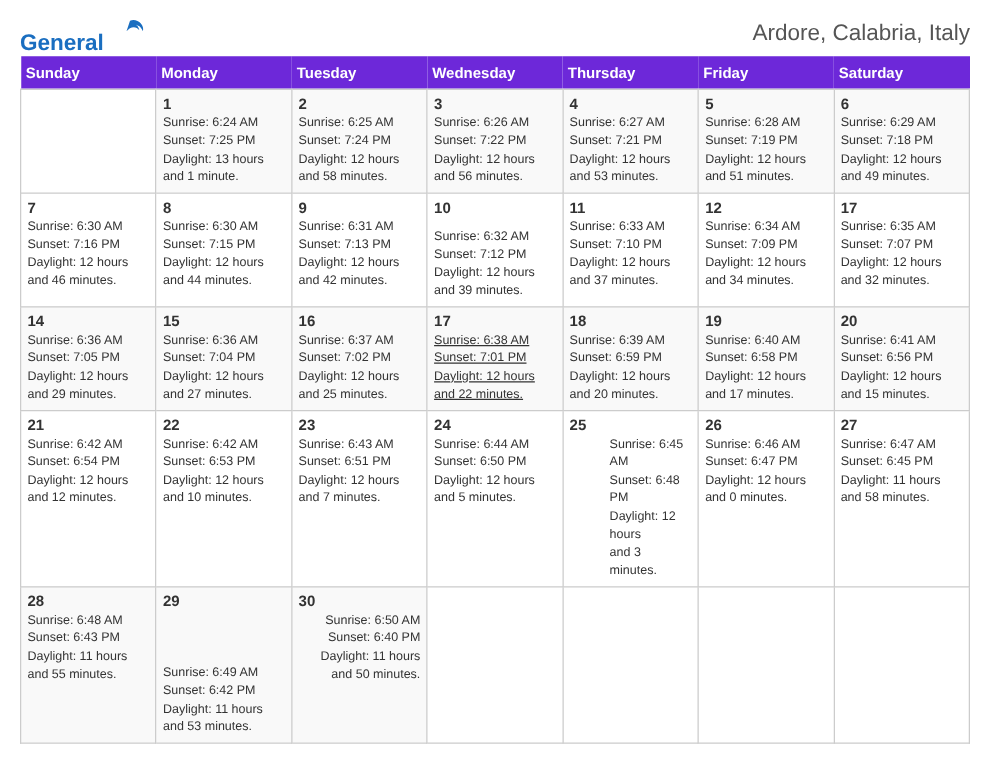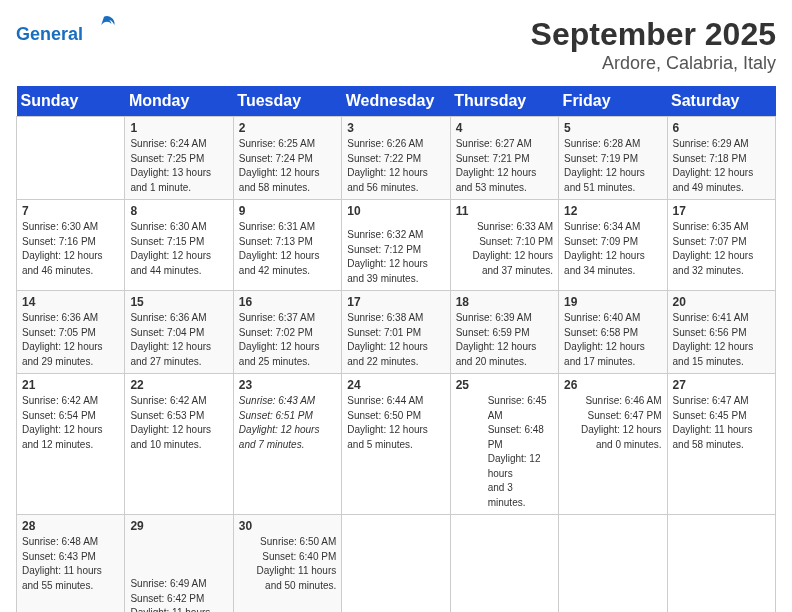--- a/index.html
+++ b/index.html
@@ -7,21 +7,20 @@
       font-family: Arial, sans-serif;
       background: #fff;
       width: 792px;
       min-height: 612px;
       padding: 16px;
     }
     .header {
       display: flex;
       justify-content: space-between;
       align-items: flex-start;
-      margin-bottom: 12px;
     }
     .logo {
       display: flex;
       align-items: center;
     }
     .logo-text {
       font-size: 18px;
       font-weight: bold;
       color: #333;
       line-height: 1.1;
@@ -46,25 +45,25 @@
     .subtitle {
       font-size: 18px;
       color: #555;
     }
     table {
       width: 100%;
       border-collapse: collapse;
       font-size: 11px;
     }
     thead tr th {
-      background-color: #1d4ed8;
+      background-color: #6d28d9;
       color: #fff;
       padding: 6px 4px;
       text-align: left;
-      font-size: 16px;
+      font-size: 12px;
       font-weight: bold;
     }
     tbody tr td {
       border: 1px solid #ccc;
       vertical-align: top;
       padding: 4px 5px;
       width: 108px;
       min-height: 70px;
       color: #333;
     }
@@ -99,21 +98,20 @@
           <span>General</span>
           <svg class="logo-icon" viewBox="0 0 30 30">
             <path d="M15 5 C20 2, 28 8, 26 14 C24 8, 18 7, 15 10 C18 6, 22 8, 23 13 C20 9, 15 10, 12 14 Z" fill="#1a6ec0"></path>
           </svg>
         </div>
         <div></div>
       </div>
     </div>
   </div>
   <div class="title-block">
-    <div class="month-title">September 2025</div>
     <div class="subtitle">Ardore, Calabria, Italy</div>
   </div>
 </div>
 
 <table>
   <thead>
     <tr>
     <th>Sunday</th>
         <th>Monday</th>
         <th>Tuesday</th>
@@ -193,21 +191,21 @@
         </td>
         <td>
           <div class="day-number">10</div>
           <div class="day-info" style="white-space: pre-line; margin-top: 10px;">Sunrise: 6:32 AM
 Sunset: 7:12 PM
 Daylight: 12 hours
 and 39 minutes.</div>
         </td>
         <td>
           <div class="day-number">11</div>
-          <div class="day-info" style="white-space: pre-line; text-align: right;">Sunrise: 6:33 AM
+          <div class="day-info" style="white-space: pre-line;">Sunrise: 6:33 AM
 Sunset: 7:10 PM
 Daylight: 12 hours
 and 37 minutes.</div>
         </td>
         <td>
           <div class="day-number">12</div>
           <div class="day-info" style="white-space: pre-line;">Sunrise: 6:34 AM
 Sunset: 7:09 PM
 Daylight: 12 hours
 and 34 minutes.</div>
@@ -237,21 +235,21 @@
         </td>
         <td>
           <div class="day-number">16</div>
           <div class="day-info" style="white-space: pre-line;">Sunrise: 6:37 AM
 Sunset: 7:02 PM
 Daylight: 12 hours
 and 25 minutes.</div>
         </td>
         <td>
           <div class="day-number">17</div>
-          <div class="day-info" style="white-space: pre-line;">Sunrise: 6:38 AM
+          <div class="day-info" style="white-space: pre-line; text-decoration: underline;">Sunrise: 6:38 AM
 Sunset: 7:01 PM
 Daylight: 12 hours
 and 22 minutes.</div>
         </td>
         <td>
           <div class="day-number">18</div>
           <div class="day-info" style="white-space: pre-line;">Sunrise: 6:39 AM
 Sunset: 6:59 PM
 Daylight: 12 hours
 and 20 minutes.</div>
@@ -281,42 +279,42 @@
         </td>
         <td>
           <div class="day-number">22</div>
           <div class="day-info" style="white-space: pre-line;">Sunrise: 6:42 AM
 Sunset: 6:53 PM
 Daylight: 12 hours
 and 10 minutes.</div>
         </td>
         <td>
           <div class="day-number">23</div>
-          <div class="day-info" style="white-space: pre-line; font-style: italic;">Sunrise: 6:43 AM
+          <div class="day-info" style="white-space: pre-line;">Sunrise: 6:43 AM
 Sunset: 6:51 PM
 Daylight: 12 hours
 and 7 minutes.</div>
         </td>
         <td>
           <div class="day-number">24</div>
           <div class="day-info" style="white-space: pre-line;">Sunrise: 6:44 AM
 Sunset: 6:50 PM
 Daylight: 12 hours
 and 5 minutes.</div>
         </td>
         <td>
           <div class="day-number">25</div>
           <div class="day-info" style="white-space: pre-line; margin-left: 32px;">Sunrise: 6:45 AM
 Sunset: 6:48 PM
 Daylight: 12 hours
 and 3 minutes.</div>
         </td>
         <td>
           <div class="day-number">26</div>
-          <div class="day-info" style="white-space: pre-line; text-align: right;">Sunrise: 6:46 AM
+          <div class="day-info" style="white-space: pre-line;">Sunrise: 6:46 AM
 Sunset: 6:47 PM
 Daylight: 12 hours
 and 0 minutes.</div>
         </td>
         <td>
           <div class="day-number">27</div>
           <div class="day-info" style="white-space: pre-line;">Sunrise: 6:47 AM
 Sunset: 6:45 PM
 Daylight: 11 hours
 and 58 minutes.</div>

